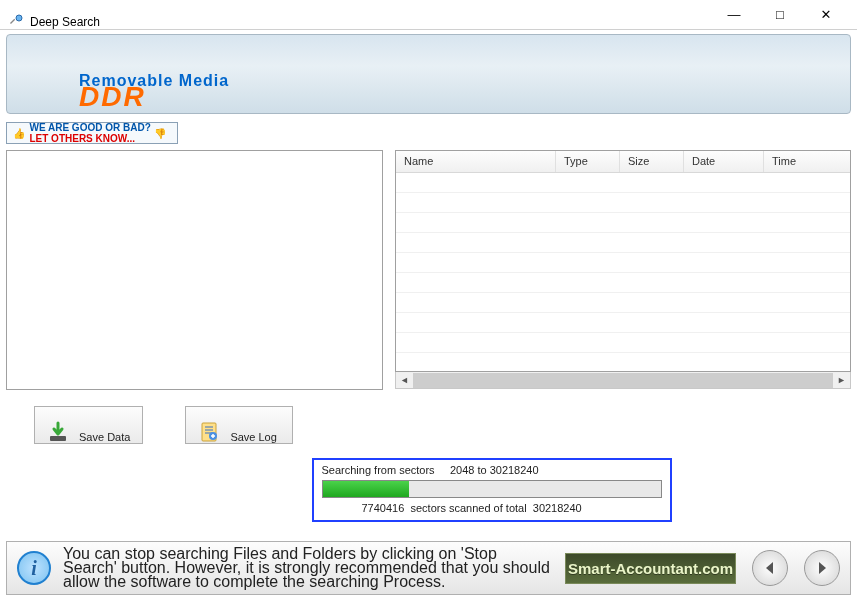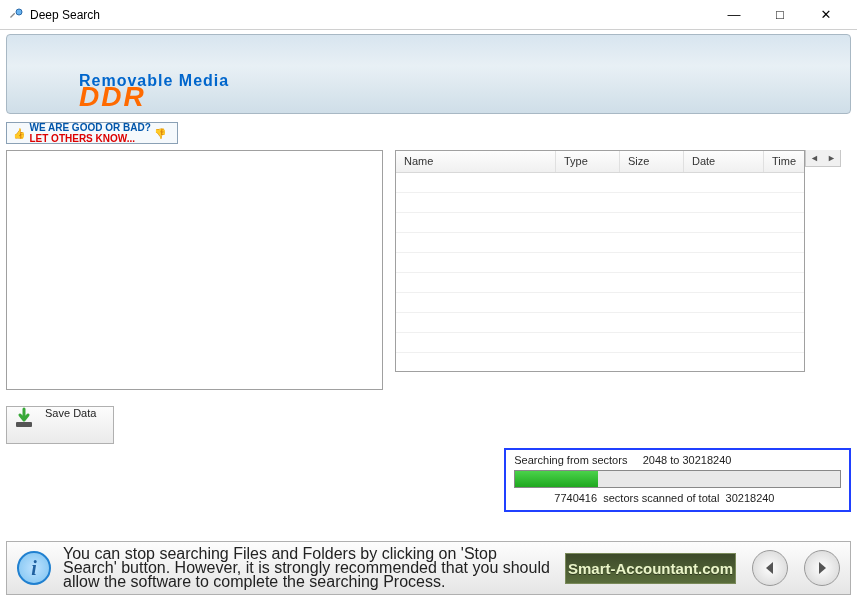--- a/index.html
+++ b/index.html
@@ -1,53 +1,53 @@
 <!DOCTYPE html>
 <html><head>
 <meta charset="utf-8">
 <style>
 * { margin: 0; padding: 0; box-sizing: border-box; font-family: "Segoe UI", Tahoma, Arial, sans-serif; }
 body { background: #fff; width: 857px; height: 601px; overflow: hidden; }
 
 
-.titlebar { height: 30px; background: #fff; border-bottom: 1px solid #d0d0d0; display: flex; align-items: center; padding: 0 8px; }
+.titlebar { height: 30px; background: #fff; border-bottom: 1px solid #d0d0d0; display: flex; align-items: flex-end; padding: 0 8px; }
 .titlebar-icon { width: 16px; height: 16px; margin-right: 6px; display: flex; align-items: center; justify-content: center; }
 .titlebar-text { font-size: 12px; color: #000; flex: 1; }
 .win-controls { display: flex; }
 .win-btn { width: 46px; height: 30px; display: flex; align-items: center; justify-content: center; font-size: 13px; color: #000; cursor: pointer; }
 
 
 .banner { height: 80px; margin: 4px 6px 0 6px; background: linear-gradient(180deg, #d8e5ef 0%, #e8f0f5 40%, #cfdee8 100%); border: 1px solid #a8b8c4; border-radius: 4px; position: relative; display: flex; align-items: flex-end; padding-left: 72px; }
 .banner-ddr { font-size: 28px; font-weight: 900; color: #ff6a00; letter-spacing: 2px; font-style: italic; }
 .banner-sub { position: absolute; left: 72px; top: 37px; font-size: 16px; color: #0066cc; font-weight: bold; letter-spacing: 1px; }
 
 
 .feedback { margin: 8px 6px 0 6px; height: 22px; display: flex; }
 .feedback-box { border: 1px solid #8aa0b5; background: #f5f9fc; padding: 0 6px; height: 22px; display: flex; align-items: center; font-family: "Courier New", monospace; font-size: 10px; font-weight: bold; }
 .thumb { color: #3a7ac5; margin-right: 4px; }
 .fb-blue { color: #0055aa; }
 .fb-red { color: #d00; margin-top: 38px; }
 
 
 .main-row { display: flex; margin: 6px 6px 0 6px; gap: 12px; }
 .tree-pane { width: 377px; height: 240px; border: 1px solid #a0a0a0; background: #fff; }
-.list-wrap { flex: 1; display: flex; flex-direction: row; }
+.list-wrap { flex: 1; display: flex; flex-direction: column; }
 .list-pane { height: 222px; border: 1px solid #a0a0a0; background: #fff; position: relative; overflow: hidden; }
 .list-header { display: flex; height: 22px; background: linear-gradient(#fdfdfd, #f0f0f0); border-bottom: 1px solid #d8d8d8; }
 .list-col { font-size: 11px; color: #333; padding: 4px 8px; border-right: 1px solid #e0e0e0; }
 .list-rows { }
 .list-row { height: 20px; border-bottom: 1px solid #f0f0f0; }
 .hscroll { height: 17px; background: #f0f0f0; border: 1px solid #c8c8c8; border-top: none; display: flex; align-items: center; }
 .hscroll-btn { width: 17px; height: 15px; background: #f0f0f0; display: flex; align-items: center; justify-content: center; font-size: 9px; color: #555; }
 .hscroll-track { flex: 1; height: 15px; background: #e8e8e8; position: relative; }
 .hscroll-thumb { position: absolute; left: 0; top: 0; height: 100%; width: 100%; background: #cdcdcd; }
 
 
 .btn-row { display: flex; margin: 16px 6px 0 6px; gap: 14px; align-items: flex-start; }
-.action-btn { display: flex; align-items: flex-start; height: 38px; border: 1px solid #b0b0b0; background: linear-gradient(#fcfcfc, #eaeaea); padding: 0 6px; cursor: pointer; font-size: 11px; color: #222; min-width: 108px; }
+.action-btn { display: flex; align-items: flex-end; height: 38px; border: 1px solid #b0b0b0; background: linear-gradient(#fcfcfc, #eaeaea); padding: 0 12px; cursor: pointer; font-size: 11px; color: #222; min-width: 108px; margin-left: 28px; }
 .action-btn .icon { width: 22px; height: 22px; margin-right: 10px; display: flex; align-items: center; justify-content: center; }
 
 .progress-block { border: 2px solid #2040ff; padding: 4px 8px 6px 8px; width: 360px; margin-left: 126px; }
 .progress-label { font-size: 11px; color: #222; margin-bottom: 4px; }
 .progress-bar { height: 18px; border: 1px solid #888; background: #e8e8e8; position: relative; }
 .progress-fill { height: 100%; background: linear-gradient(#4ad24a, #1fa81f); width: 25%; }
 .progress-status { font-size: 11px; color: #222; margin-top: 4px; text-align: left; padding-left: 40px; }
 
 .stop-btn { display: flex; flex-direction: row; align-items: center; height: 40px; border: 1px dashed #6080e0; background: linear-gradient(#fcfcfc, #eaeaea); padding: 0 8px; cursor: pointer; font-size: 10px; color: #222; line-height: 11px; }
 .stop-icon { width: 20px; height: 20px; border-radius: 50%; border: 2px solid #cc0000; display: flex; align-items: center; justify-content: center; margin-right: 6px; }
@@ -131,23 +131,36 @@
 <div class="btn-row">
   <div class="action-btn">
     <span class="icon">
       <svg width="22" height="22" viewBox="0 0 22 22">
           <rect x="3" y="15" width="16" height="5" rx="1" fill="#555"></rect>
           <path d="M11 2 L11 12 M7 8 L11 13 L15 8" stroke="#38a838" stroke-width="3" fill="none" stroke-linecap="round" stroke-linejoin="round"></path>
         </svg>
     </span>
     <span>Save Data</span>
   </div>
+  <div class="action-btn">
+    <span class="icon">
+      <svg width="22" height="22" viewBox="0 0 22 22">
+          <rect x="4" y="2" width="14" height="18" rx="1" fill="#ffe08a" stroke="#caa23a"></rect>
+          <line x1="7" y1="6" x2="15" y2="6" stroke="#3a70c0"></line>
+          <line x1="7" y1="9" x2="15" y2="9" stroke="#3a70c0"></line>
+          <line x1="7" y1="12" x2="15" y2="12" stroke="#3a70c0"></line>
+          <circle cx="15" cy="15" r="4" fill="#4a90e2"></circle>
+          <path d="M13 15 L17 15 M15 13 L15 17" stroke="#fff" stroke-width="1.5"></path>
+        </svg>
+    </span>
+    <span>Save Log</span>
+  </div>
 </div>
 
-<div style="display:flex; margin:4px 6px 0 6px; align-items:flex-end; gap:10px;">
+<div style="display:flex; margin:4px 6px 0 6px; align-items:center; gap:10px;flex-direction:column;">
   <div style="width:377px"></div>
   <div class="progress-block">
     <div class="progress-label">
       <span>Searching from sectors</span>
       &nbsp;&nbsp;&nbsp;
       <span>2048 to 30218240</span>
     </div>
     <div class="progress-bar">
       <div class="progress-fill" style="width: 25.6%;"></div>
     </div>

